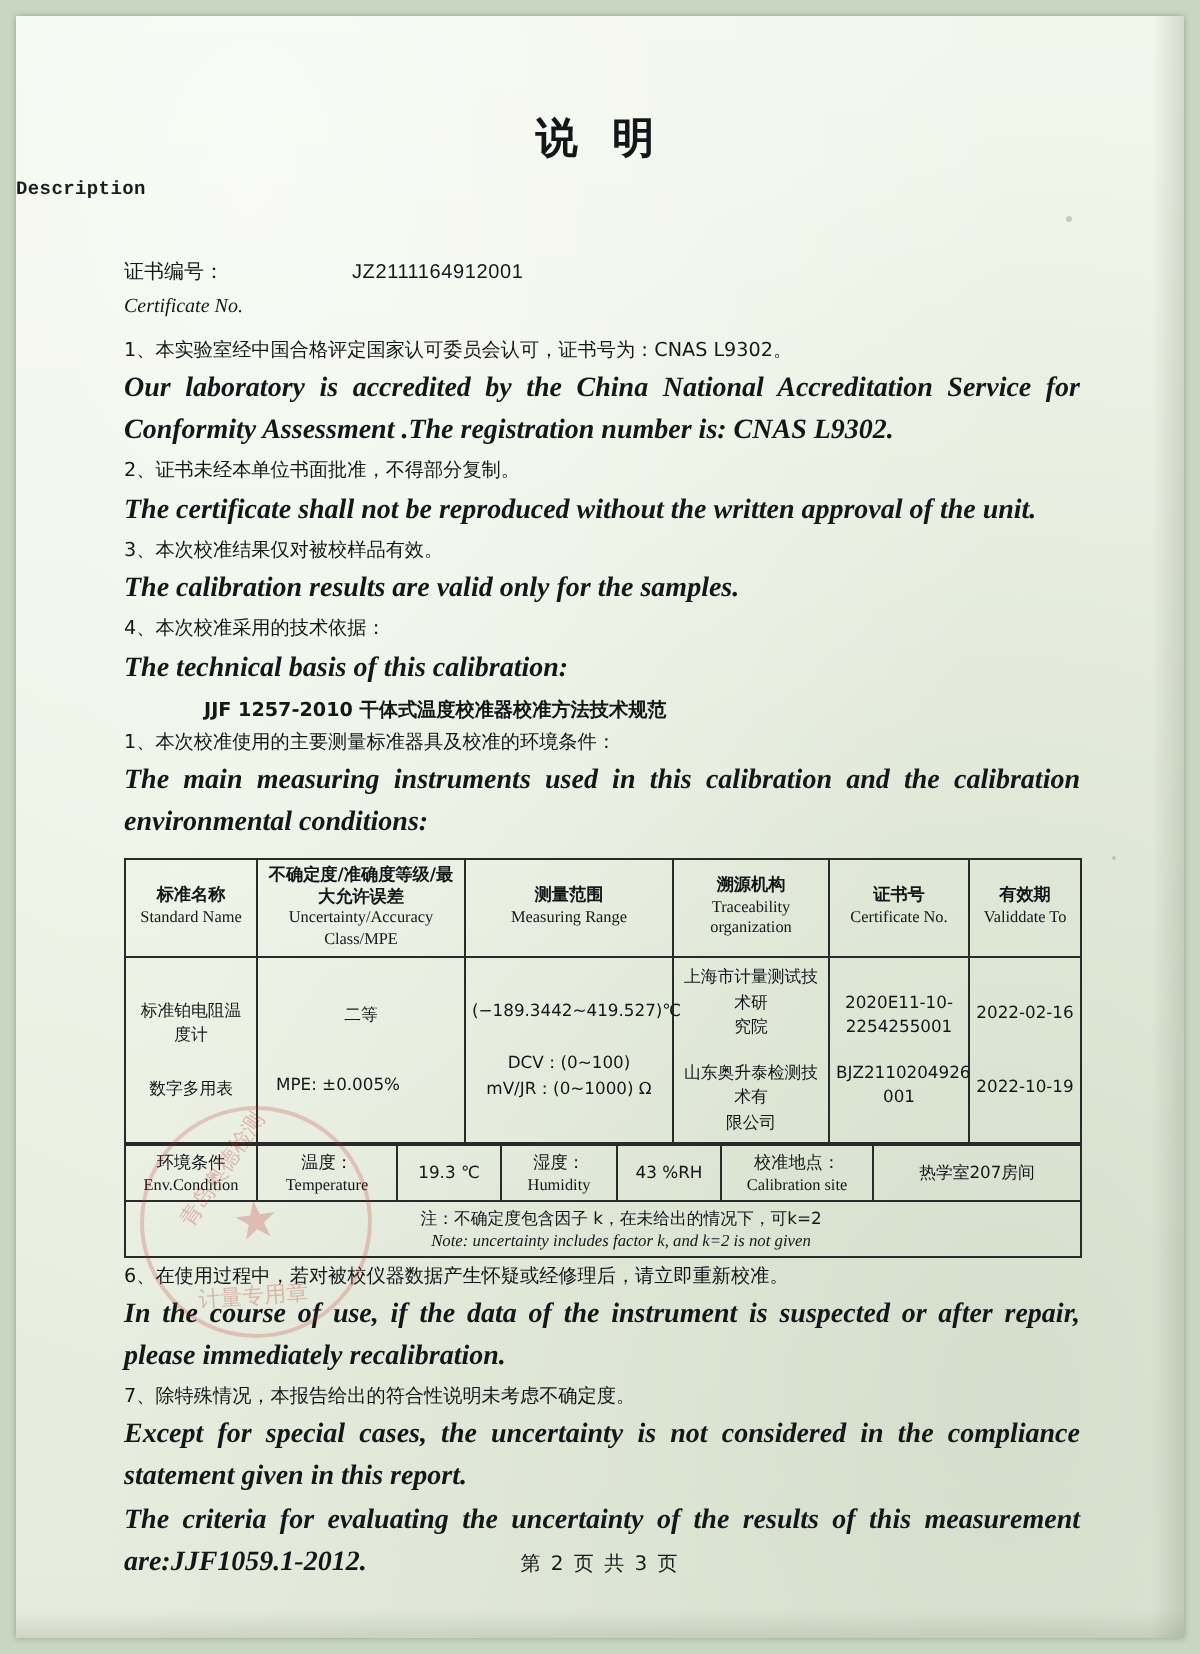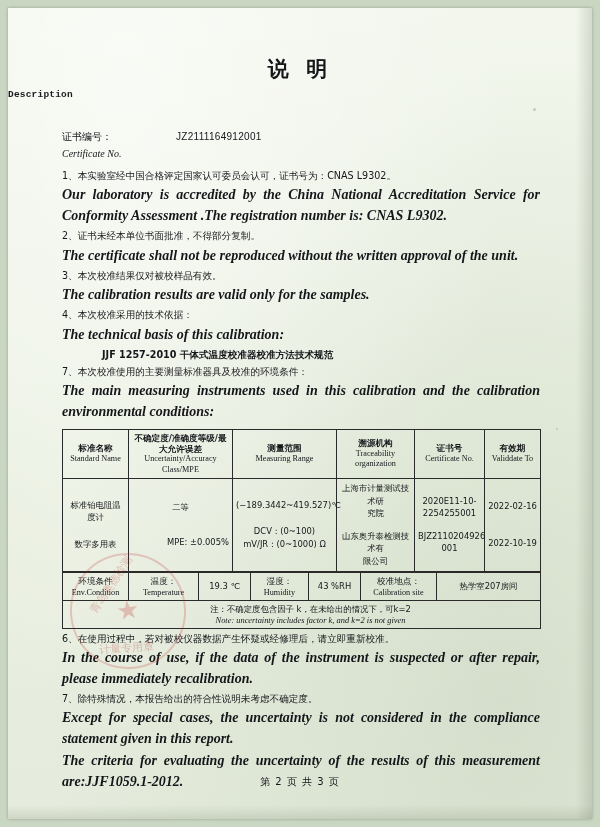--- a/index.html
+++ b/index.html
@@ -282,21 +282,21 @@
       <div class="note-cn">2、证书未经本单位书面批准，不得部分复制。</div>
       <div class="note-en">The certificate shall not be reproduced without the written approval of the unit.</div>
 
       <div class="note-cn">3、本次校准结果仅对被校样品有效。</div>
       <div class="note-en">The calibration results are valid only for the samples.</div>
 
       <div class="note-cn">4、本次校准采用的技术依据：</div>
       <div class="note-en">The technical basis of this calibration:</div>
       <div class="note-std">JJF 1257-2010 干体式温度校准器校准方法技术规范</div>
 
-      <div class="note-cn">7、本次校准使用的主要测量标准器具及校准的环境条件：</div>
+      <div class="note-cn">1、本次校准使用的主要测量标准器具及校准的环境条件：</div>
       <div class="note-en">The main measuring instruments used in this calibration and the calibration environmental conditions:</div>
     </div>
 
     <table class="main">
       <colgroup>
         <col style="width:66px">
         <col style="width:104px">
         <col style="width:104px">
         <col style="width:78px">
         <col style="width:70px">
@@ -332,21 +332,21 @@
       </thead>
       <tbody>
         <tr class="tall">
           <td class="cell">
             <span class="sub-line">标准铂电阻温</span>
             <span class="sub-line">度计</span>
             <span class="sub-line" style="margin-top:14px">数字多用表</span>
           </td>
           <td class="cell">
             <span class="sub-line">二等</span>
-            <span class="sub-line left" style="margin-top:22px;text-align:right;padding-left:6px">MPE: ±0.005%</span>
+            <span class="sub-line left" style="margin-top:22px;text-align:left;padding-left:6px">MPE: ±0.005%</span>
           </td>
           <td class="cell">
             <span class="sub-line">(−189.3442~419.527)℃</span>
             <span class="sub-line" style="margin-top:14px">DCV：(0~100) mV/JR：(0~1000) Ω</span>
           </td>
           <td class="cell">
             <span class="sub-line">上海市计量测试技术研</span>
             <span class="sub-line">究院</span>
             <span class="sub-line" style="margin-top:10px">山东奥升泰检测技术有</span>
             <span class="sub-line">限公司</span>

